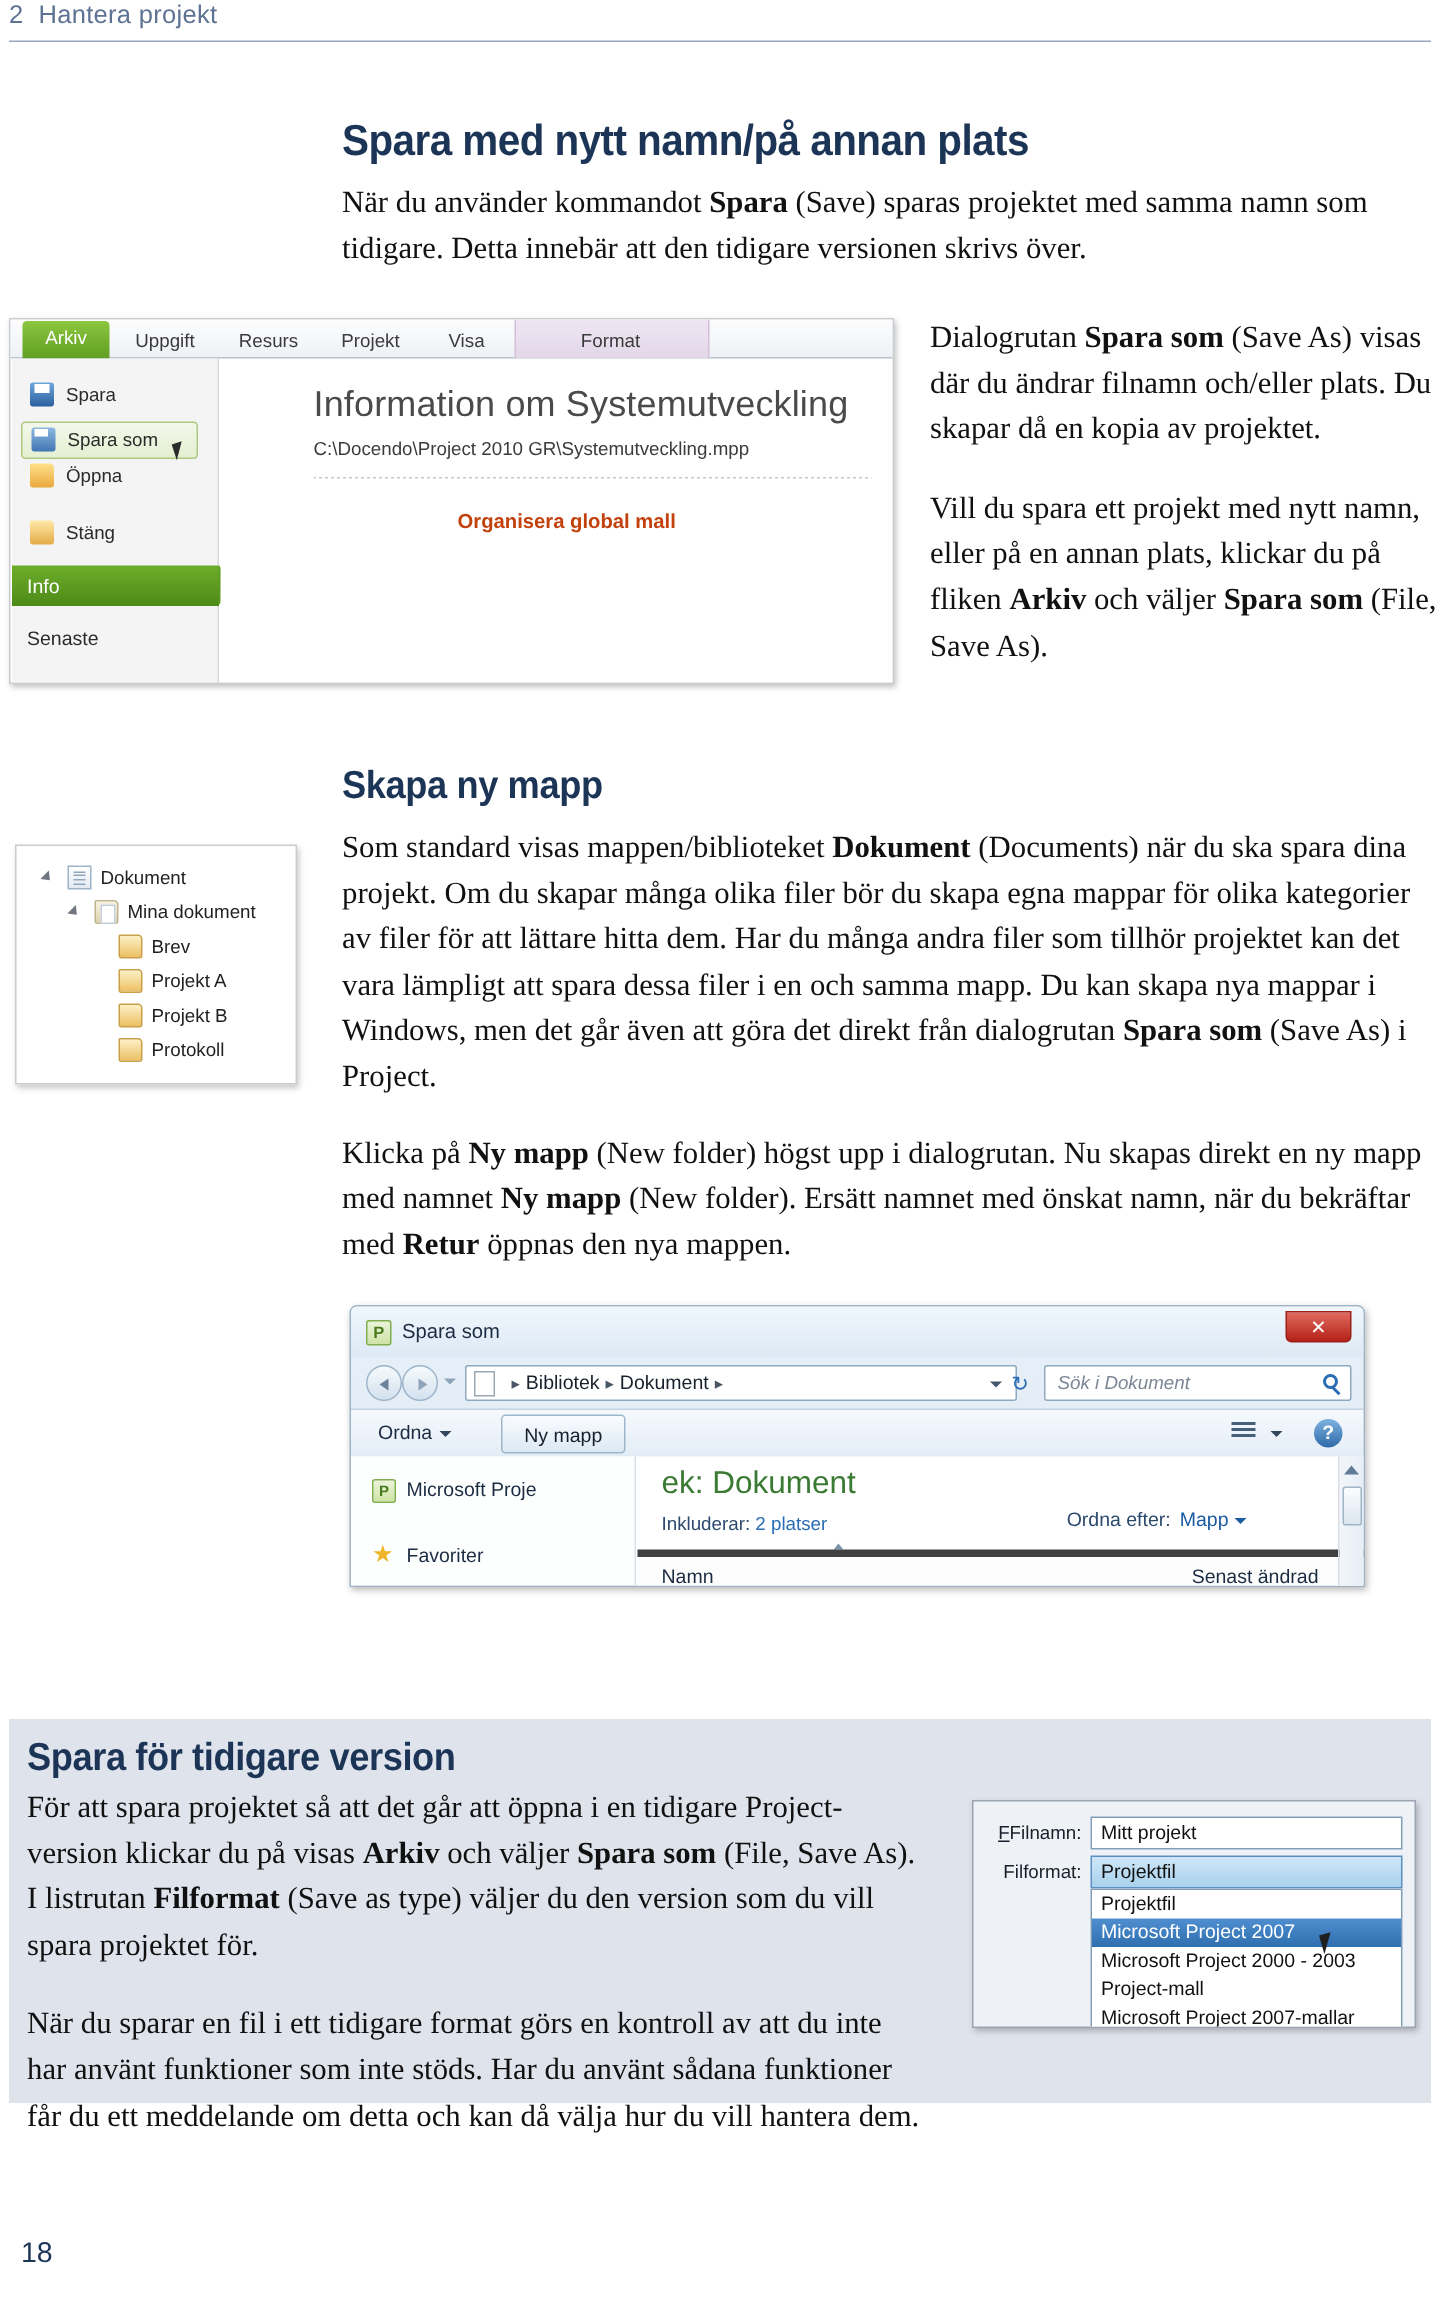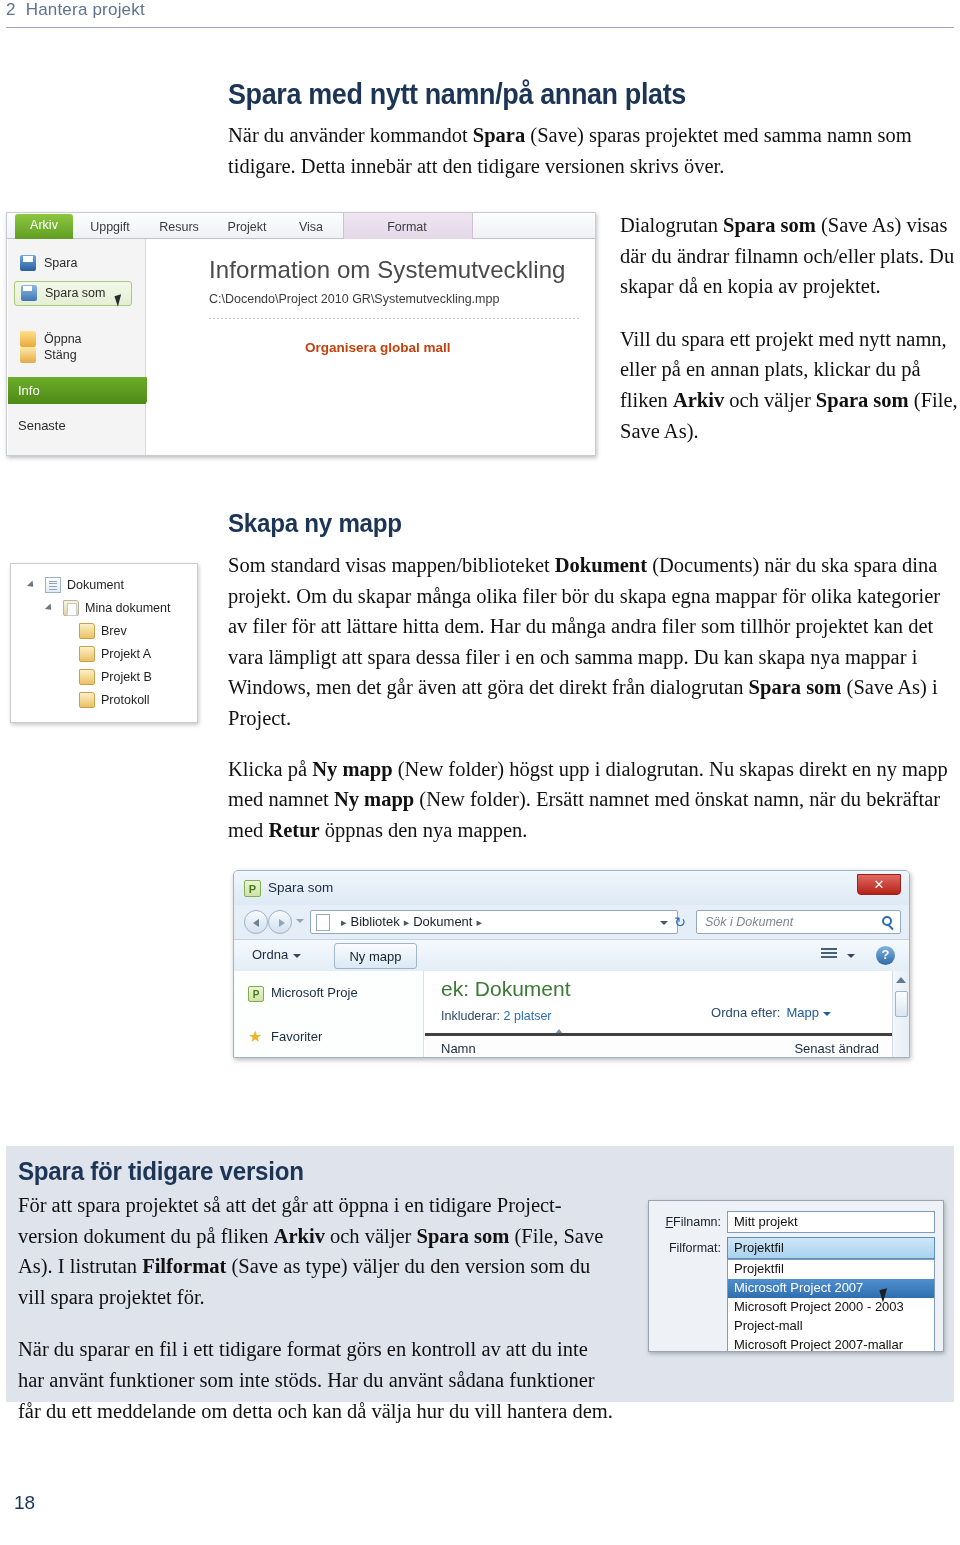--- a/index.html
+++ b/index.html
@@ -305,21 +305,21 @@
 
   .dlg-content { position: absolute; left: 191px; top: 0; right: 0; bottom: 0; }
   .lib-title { position: absolute; left: 16px; top: 6px; font-size: 21px; color: #3b7a33; }
   .lib-sub   { position: absolute; left: 16px; top: 38px; font-size: 12.5px; color: #2b4a6e; }
   .lib-sub .blue { color: #2a6db5; }
   .ordna-efter { position: absolute; right: 78px; top: 34px; font-size: 13px; color: #2b4a6e; }
   .ordna-efter .v { color: #1b5ba0; margin-left: 6px; }
   .ordna-efter .cv { display:inline-block; margin-left:4px; width:0;height:0;
                      border-left:4px solid transparent;border-right:4px solid transparent;border-top:4px solid #1b5ba0; vertical-align: middle;}
   .col-head { position: absolute; left: 0; right: 0; top: 62px; height: 26px;
-              border-top: 3px solid #404040; background: #fdfdfe; }
+              border-top: 5px solid #404040; background: #fdfdfe; }
   .col-head .c1 { position: absolute; left: 16px; top: 5px; font-size: 13px; color: #1b2c42; }
   .col-head .c3 { position: absolute; right: 30px; top: 5px; font-size: 13px; color: #1b2c42; }
   .sortcaret { position: absolute; left: 130px; top: 58px; width:0;height:0;
                border-left:4px solid transparent;border-right:4px solid transparent;border-bottom:5px solid #7a93aa; }
   .vscroll { position: absolute; right: 0; top: 0; width: 17px; bottom: 0;
              background: linear-gradient(to right,#f2f6fa,#e7eef5); border-left: 1px solid #d5dee6; }
   .vscroll .up2 { position: absolute; left: 3px; top: 6px; width:0;height:0;
                   border-left:5px solid transparent;border-right:5px solid transparent;border-bottom:6px solid #5f7b95; }
   .vscroll .thumb { position: absolute; left: 2px; top: 20px; width: 13px; height: 26px;
                     background: linear-gradient(#fbfdff,#dbe6f0); border: 1px solid #9fb4c7; border-radius: 2px; }
@@ -392,21 +392,21 @@
   <div class="bs-left">
     <div class="bs-item" style="top:12px;">
       <span class="gl icon-save"></span>
       <span>Spara</span>
     </div>
     <div class="bs-item selected" style="top:42px;">
       <span class="gl icon-saveas"></span>
       <span>Spara som</span>
     </div>
     <div class="cursor-arrow" style="left:108px;top:56px;"></div>
-    <div class="bs-item" style="top:88px;">
+    <div class="bs-item" style="top:66px;">
       <span class="gl icon-folder"></span>
       <span>Öppna</span>
     </div>
     <div class="bs-item" style="top:104px;">
       <span class="gl icon-folder2"></span>
       <span>Stäng</span>
     </div>
     <div class="bs-info" style="top:138px;">Info</div>
     <div class="bs-senaste" style="top:176px;">Senaste</div>
   </div>
@@ -529,21 +529,21 @@
 
   </div>
 </div>
 
 <div class="gray-box">
   <h2 class="sub-title">Spara för tidigare version</h2>
 </div>
 
 <div class="prev-text">
   <p class="body">
-    <span>För att spara projektet så att det går att öppna i en tidigare Project-version dokument du på fliken </span><b>Arkiv</b><span> och väljer </span><b>Spara som</b><span> (File, Save As). I listrutan </span><b>Filformat</b><span> (Save as type) väljer du den version som du vill spara projektet för.</span>
+    <span>För att spara projektet så att det går att öppna i en tidigare Project-version klickar du på visas </span><b>Arkiv</b><span> och väljer </span><b>Spara som</b><span> (File, Save As). I listrutan </span><b>Filformat</b><span> (Save as type) väljer du den version som du vill spara projektet för.</span>
   </p>
   <p class="body">När du sparar en fil i ett tidigare format görs en kontroll av att du inte har använt funktioner som inte stöds. Har du använt sådana funktioner får du ett meddelande om detta och kan då välja hur du vill hantera dem.</p>
 </div>
 
 <div class="shot-format">
   <span class="ff-lbl" style="left:6px;top:14px;width:66px;"><u>F</u><span>Filnamn:</span></span>
   <div class="ff-field" style="top:10px;width:208px;">Mitt projekt</div>
 
   <span class="ff-lbl" style="left:6px;top:40px;width:66px;"><span>Filformat:</span></span>
   <div class="ff-combo" style="top:36px;width:208px;">Projektfil</div>

